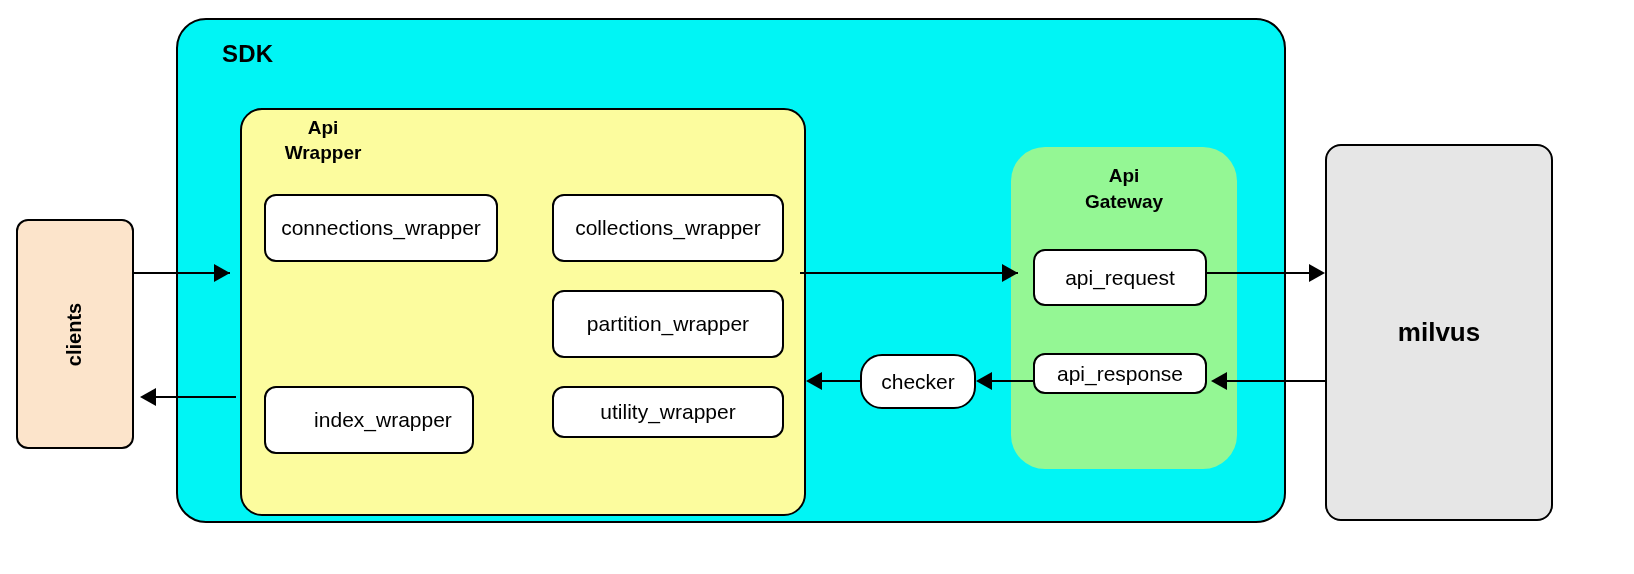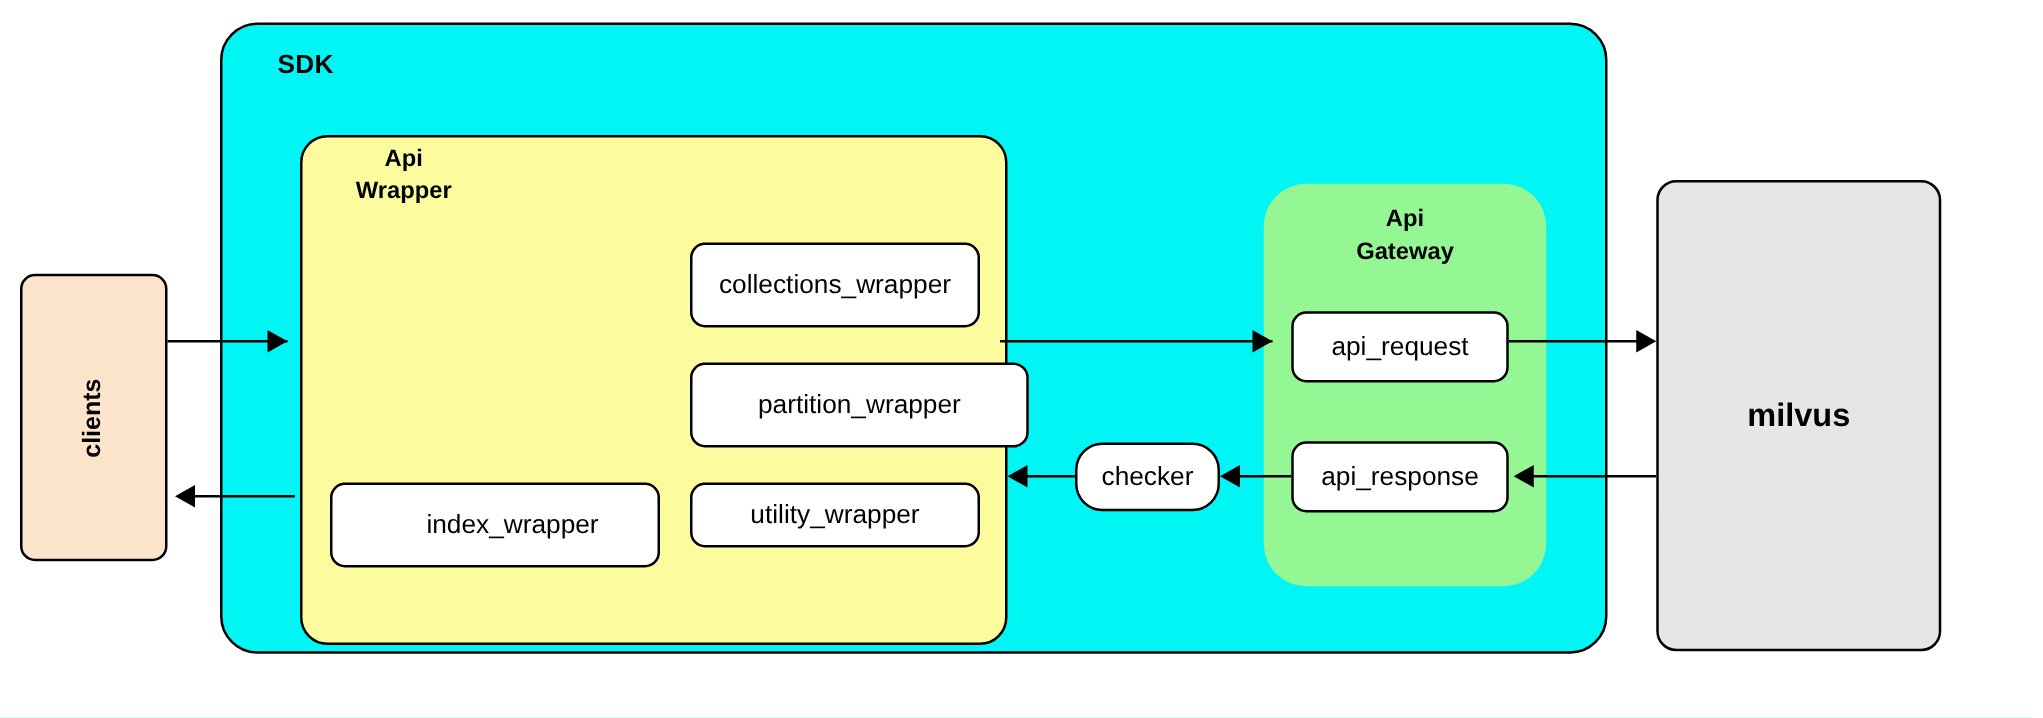--- a/index.html
+++ b/index.html
@@ -34,21 +34,21 @@
     width: 1110px;
     height: 505px;
     background: #00f5f5;
     border-radius: 30px;
     border: 2px solid #000000;
   }
   #sdk-label {
     position: absolute;
     left: 222px;
     top: 40px;
-    font-size: 21px;
+    font-size: 24px;
     font-weight: bold;
     color: #000000;
     letter-spacing: .2px;
   }
 
   
   #api-wrapper-container {
     left: 240px;
     top: 108px;
     width: 566px;
@@ -95,28 +95,28 @@
   .leaf {
     background: #ffffff;
     border-radius: 12px;
     font-size: 21px;
     color: #000000;
   }
 
   
   #box-connections-wrapper { left: 264px; top: 194px; width: 234px; height: 68px; }
   #box-schema-wrapper      { left: 264px; top: 290px; width: 234px; height: 68px; }
-  #box-index-wrapper       { left: 264px; top: 386px; width: 264px; height: 68px; padding-left: 28px; }
+  #box-index-wrapper       { left: 264px; top: 386px; width: 210px; height: 68px; padding-left: 28px; }
   #box-collections-wrapper { left: 552px; top: 194px; width: 232px; height: 68px; }
-  #box-partition-wrapper   { left: 552px; top: 290px; width: 271px; height: 68px; }
+  #box-partition-wrapper   { left: 552px; top: 290px; width: 232px; height: 68px; }
   #box-utility-wrapper     { left: 552px; top: 386px; width: 232px; height: 52px; }
 
   
   #box-api-request  { left: 1033px; top: 249px; width: 174px; height: 57px; }
-  #box-api-response { left: 1033px; top: 353px; width: 174px; height: 57px; }
+  #box-api-response { left: 1033px; top: 353px; width: 174px; height: 41px; }
 
   
   #box-checker {
     left: 860px; top: 354px; width: 116px; height: 55px;
     background: #ffffff; border-radius: 22px; font-size: 21px;
   }
 
   
   #box-clients {
     left: 16px; top: 219px; width: 118px; height: 230px;
@@ -181,20 +181,21 @@
 
   <div class="box" id="sdk-container"></div>
   <div id="sdk-label">SDK</div>
 
   <div class="box" id="api-wrapper-container"></div>
   <div id="api-wrapper-label">
     <div>Api</div>
     <div>Wrapper</div>
   </div>
 
+  <div class="box leaf" id="box-connections-wrapper">connections_wrapper</div>
   <div class="box leaf" id="box-collections-wrapper">collections_wrapper</div>
   <div class="box leaf" id="box-partition-wrapper">partition_wrapper</div>
   <div class="box leaf" id="box-index-wrapper">index_wrapper</div>
   <div class="box leaf" id="box-utility-wrapper">utility_wrapper</div>
 
   <div class="box" id="box-checker">checker</div>
 
   <div class="box" id="api-gateway-container"></div>
   <div id="api-gateway-label">
     <div>Api</div>

